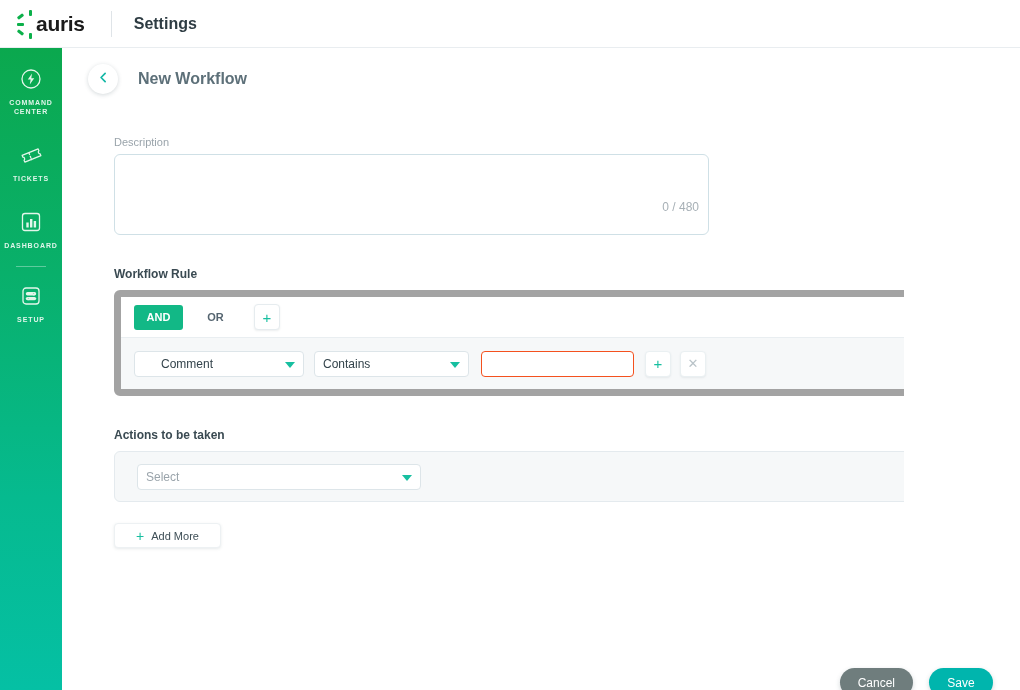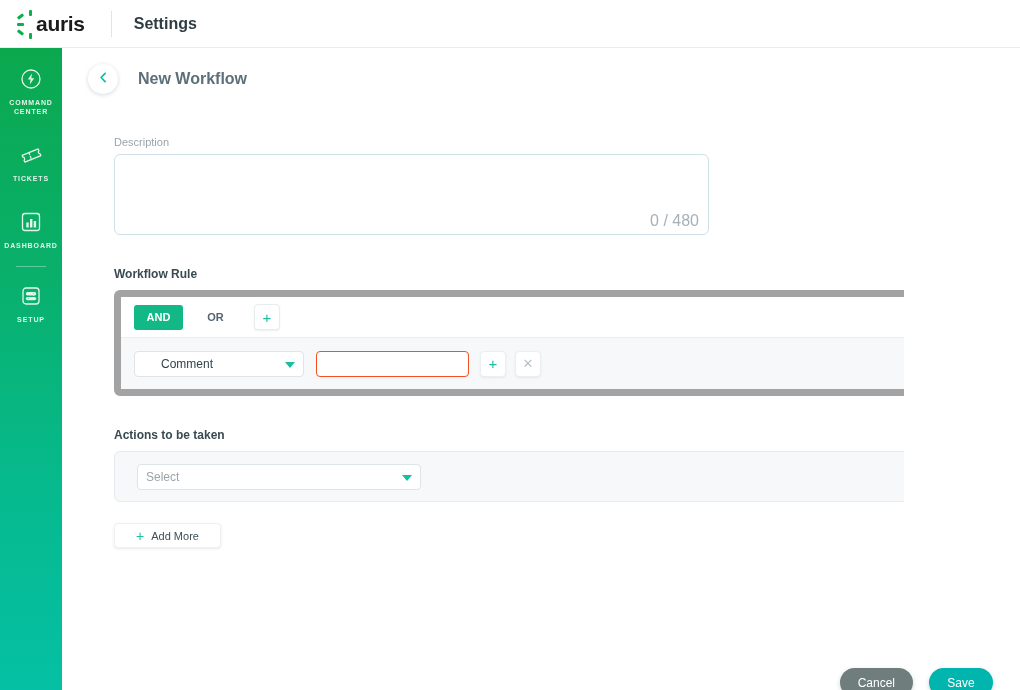--- a/index.html
+++ b/index.html
@@ -117,22 +117,22 @@
     border: 1px solid #cfe0e6; border-radius: 6px;
     background: #fff; position: relative;
   }
   .desc-area {
     width: 100%; height: 62px; border: none; outline: none; resize: none;
     background: transparent; padding: 7px 9px;
     font-family: "Liberation Sans", sans-serif;
     font-size: 12px; color: #35474f;
   }
   .char-count {
-    position: absolute; right: 9px; bottom: 4px;
-    font-size: 16px; color: #a7b0b6;
+    position: absolute; right: 9px; bottom: 20px;
+    font-size: 12px; color: #a7b0b6;
   }
 
   .section-title {
     font-size: 12px; font-weight: bold; color: #3a4a52;
     margin: 32px 0 9px 0;
   }
 
   
   .rule-panel {
     width: 893px;
@@ -339,20 +339,24 @@
         <div class="sq-btn">
           <span>+</span>
         </div>
       </div>
 
       <div class="rule-body">
         <div class="select-box sel-field">
           <span>Comment</span>
           <span class="caret"></span>
         </div>
+        <div class="select-box sel-op">
+          <span>Contains</span>
+          <span class="caret"></span>
+        </div>
         <input class="val-input" type="text" placeholder="" style="">
         <div class="row-btn plus">
           <span>+</span>
         </div>
         <div class="row-btn close">
           <span>✕</span>
         </div>
       </div>
     </div>
 

